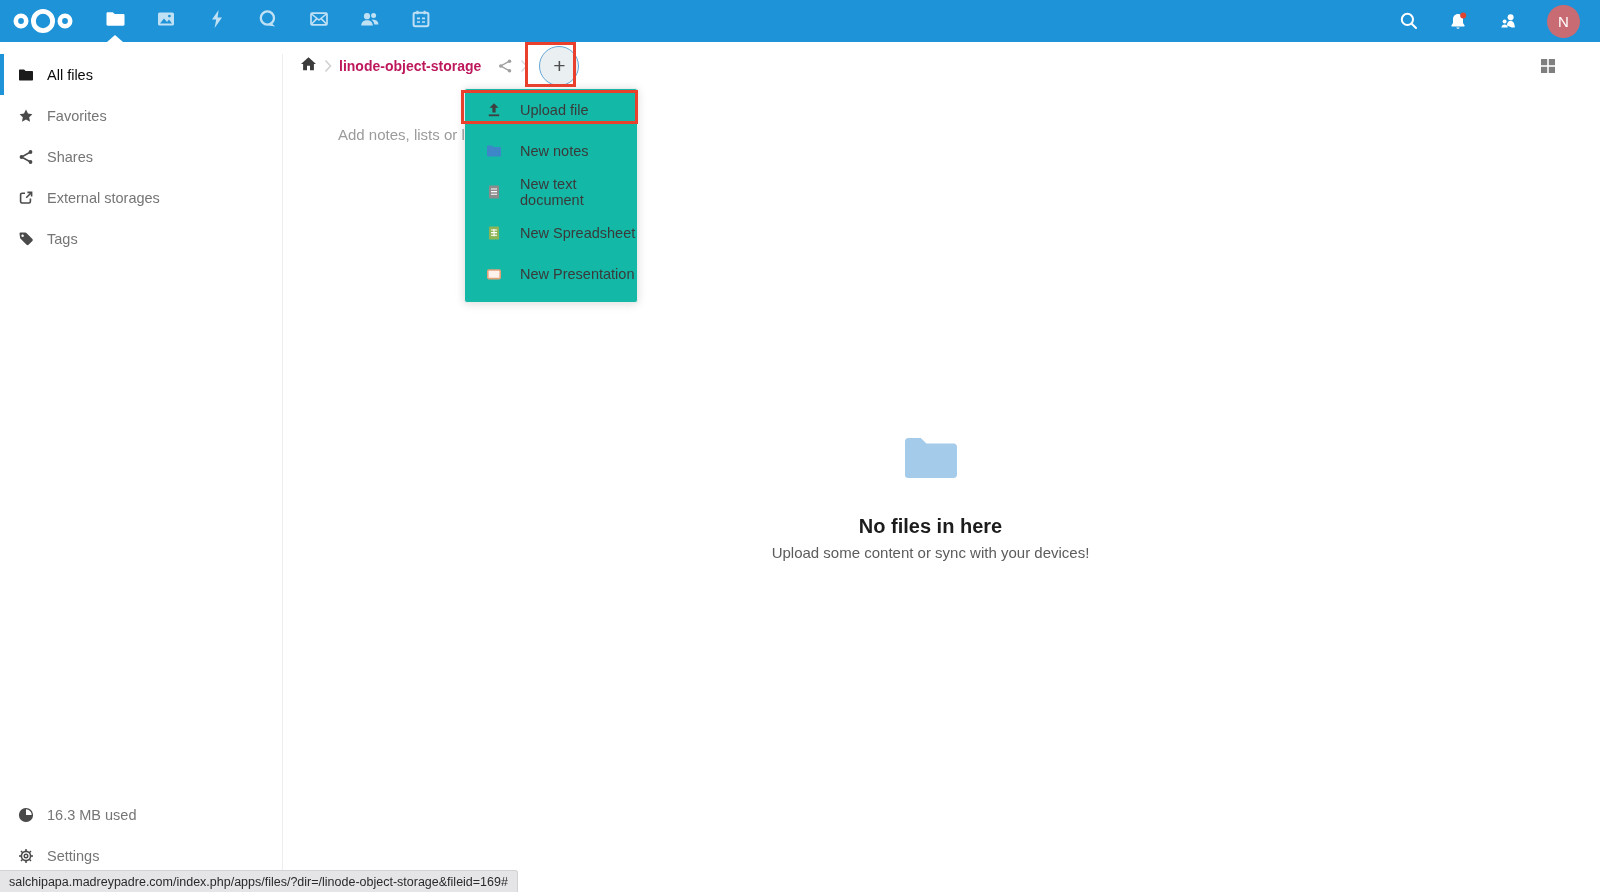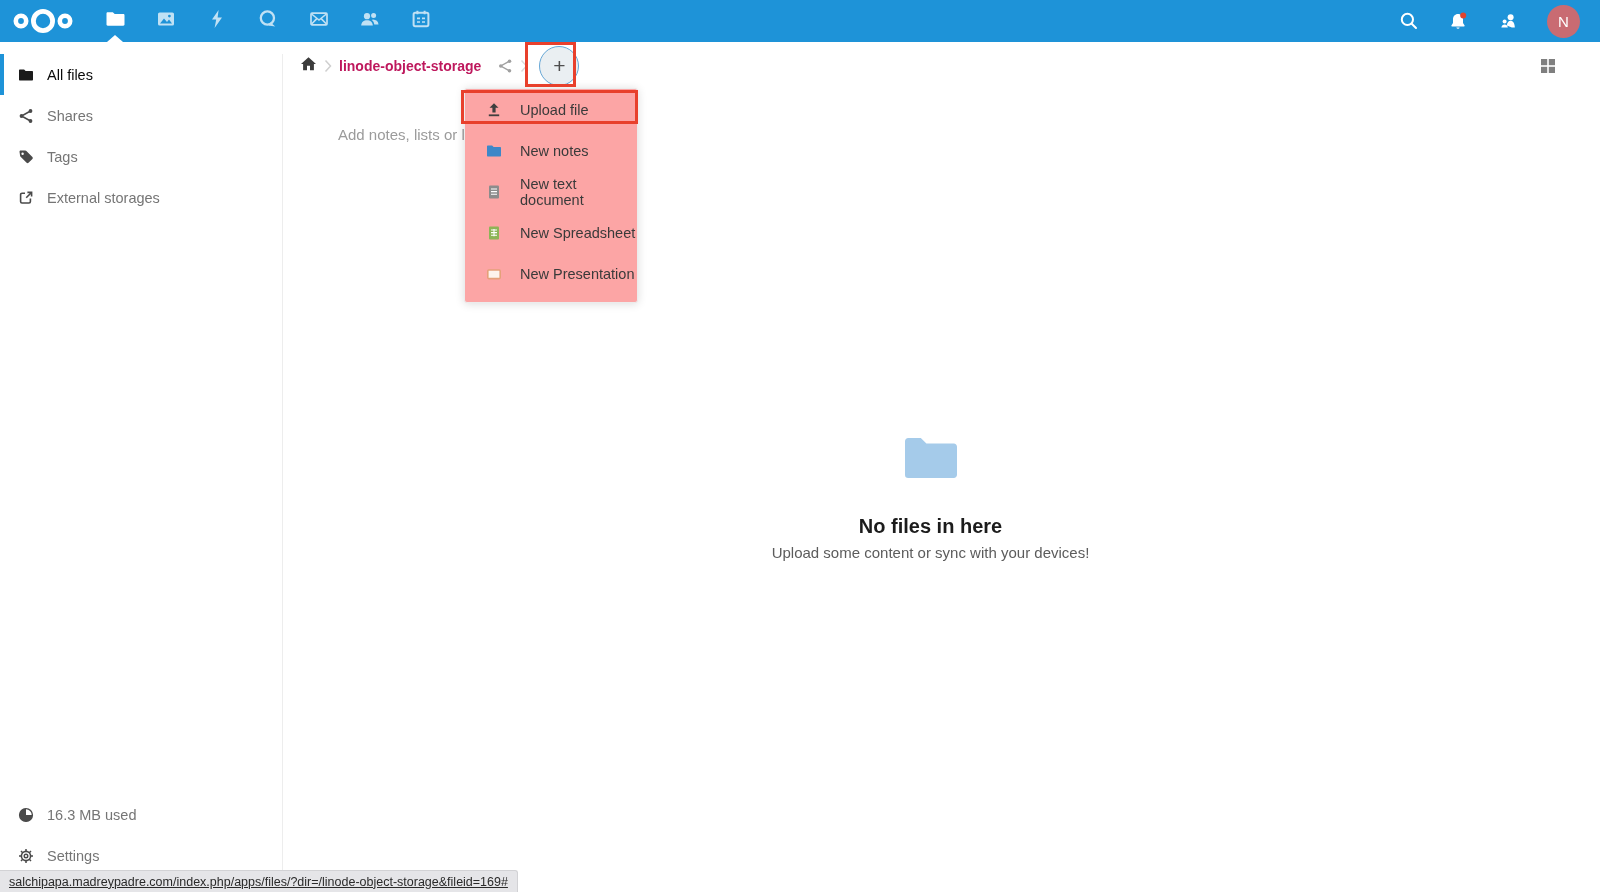--- a/index.html
+++ b/index.html
@@ -33,33 +33,33 @@
   .crumb-sep { margin:0 7px; display:flex; align-items:center; }
   .crumb-name { font-size:14px; font-weight:bold; color:#be185d; cursor:pointer; }
   .share-ic { margin-left:16px; display:flex; cursor:pointer; }
   .plus-btn { width:40px; height:40px; border-radius:50%; border:1.5px solid #66a7d6; background:#eaeff2;
       display:flex; align-items:center; justify-content:center; font-size:21px; color:#4e4e4e; cursor:pointer; margin-left:4px; }
   .grid-toggle { margin-left:auto; margin-right:44px; cursor:pointer; display:flex; }
 
   .workspace-note { position:absolute; left:54px; top:84px; font-size:15px; color:#9b9b9b; cursor:text; z-index:1; }
 
   
-  .new-menu { position:absolute; left:180px; top:46px; width:174px; background:#fca5a5; border:1px solid #ececec;
+  .new-menu { position:absolute; left:180px; top:46px; width:174px; background:#14b8a6; border:1px solid #ececec;
       border-radius:3px; box-shadow:0 1px 10px rgba(0,0,0,.14); padding-bottom:8px; z-index:5; }
   .menu-item { height:41px; display:flex; align-items:center; padding-left:21px; gap:18px; font-size:14.5px; color:#3a3a3a; cursor:pointer; }
   .menu-item .mi-ic { width:16px; height:16px; display:flex; align-items:center; justify-content:center; flex:0 0 16px; }
 
   
   .empty-state { position:absolute; left:12px; right:35px; top:393px; text-align:center; }
   .empty-title { margin-top:33px; font-size:20px; font-weight:bold; color:#1c1c1c; }
   .empty-sub { margin-top:6px; font-size:15px; color:#5c5c5c; }
 
   
   .status-bar { position:fixed; left:0; bottom:0; height:22px; background:#e5e5e8; border:1px solid #d2d2d5; border-left:none; border-bottom:none;
-      display:inline-flex; align-items:center; padding:0 9px; font-size:12.5px; color:#2a2a2a; z-index:40; border-top-right-radius:3px;text-decoration:underline; }
+      display:inline-flex; align-items:center; padding:0 9px; font-size:12.5px; color:#2a2a2a; z-index:40; border-top-right-radius:3px; }
 
   
   .hl-box { position:fixed; border:3px solid #e8402c; z-index:50; pointer-events:none; }
   .hl-new { left:525px; top:42px; width:51px; height:45px; }
   .hl-upload { left:461px; top:90px; width:177px; height:34px; }
 </style>
 </head>
 <body>
 
 <div class="topbar">
@@ -161,45 +161,53 @@
     <span class="nv-ic">
       <svg width="16" height="16" viewBox="0 0 16 16">
           <path d="M1 3.6c0-.6.4-1 1-1h4.1L7.6 4H14c.6 0 1 .4 1 1v7.4c0 .6-.4 1-1 1H2c-.6 0-1-.4-1-1z" fill="currentColor"></path>
         </svg>
     </span>
     <span>All files</span>
   </div>
   <div class="nav-item">
     <span class="nv-ic">
       <svg width="16" height="16" viewBox="0 0 16 16">
+          <path d="M8 1.6l2 4 4.4.6-3.2 3.1.8 4.4L8 11.6l-4 2.1.8-4.4L1.6 6.2 6 5.6z" fill="currentColor"></path>
+        </svg>
+    </span>
+    <span>Favorites</span>
+  </div>
+  <div class="nav-item">
+    <span class="nv-ic">
+      <svg width="16" height="16" viewBox="0 0 16 16">
           <path d="M12.5 3 3.5 8l9 5" fill="none" stroke="currentColor" stroke-width="1.5"></path>
           <circle cx="12.5" cy="3" r="1.9" fill="currentColor"></circle>
           <circle cx="3.5" cy="8" r="1.9" fill="currentColor"></circle>
           <circle cx="12.5" cy="13" r="1.9" fill="currentColor"></circle>
         </svg>
     </span>
     <span>Shares</span>
   </div>
   <div class="nav-item">
     <span class="nv-ic">
       <svg width="16" height="16" viewBox="0 0 16 16">
+          <path d="M7 3.2H4c-.8 0-1.4.6-1.4 1.4v7c0 .8.6 1.4 1.4 1.4h7c.8 0 1.4-.6 1.4-1.4v-3" fill="none" stroke="currentColor" stroke-width="1.6"></path>
+          <path d="M9.4 2.4h4.2v4.2M13.2 2.8 8.2 7.8" fill="none" stroke="currentColor" stroke-width="1.6"></path>
+        </svg>
+    </span>
+    <span>External storages</span>
+  </div>
+  <div class="nav-item">
+    <span class="nv-ic">
+      <svg width="16" height="16" viewBox="0 0 16 16">
           <path d="M1.5 2.7c0-.7.5-1.2 1.2-1.2h4.6c.4 0 .8.2 1.1.5l6 6c.5.5.5 1.4 0 1.9l-3.9 3.9c-.5.5-1.4.5-1.9 0l-6-6a1.5 1.5 0 0 1-.5-1.1z" fill="currentColor"></path>
           <circle cx="4.6" cy="4.8" r="1.2" fill="#fff"></circle>
         </svg>
     </span>
     <span>Tags</span>
-  </div>
-  <div class="nav-item">
-    <span class="nv-ic">
-      <svg width="16" height="16" viewBox="0 0 16 16">
-          <path d="M7 3.2H4c-.8 0-1.4.6-1.4 1.4v7c0 .8.6 1.4 1.4 1.4h7c.8 0 1.4-.6 1.4-1.4v-3" fill="none" stroke="currentColor" stroke-width="1.6"></path>
-          <path d="M9.4 2.4h4.2v4.2M13.2 2.8 8.2 7.8" fill="none" stroke="currentColor" stroke-width="1.6"></path>
-        </svg>
-    </span>
-    <span>External storages</span>
   </div>
 
   <div class="side-footer">
     <div class="nav-item">
       <span class="nv-ic">
         <svg width="16" height="16" viewBox="0 0 16 16">
             <circle cx="8" cy="8" r="6.4" fill="none" stroke="currentColor" stroke-width="1.4"></circle>
             <path d="M8 8V1.6A6.4 6.4 0 1 0 14.4 8z" fill="currentColor"></path>
           </svg>
       </span>

